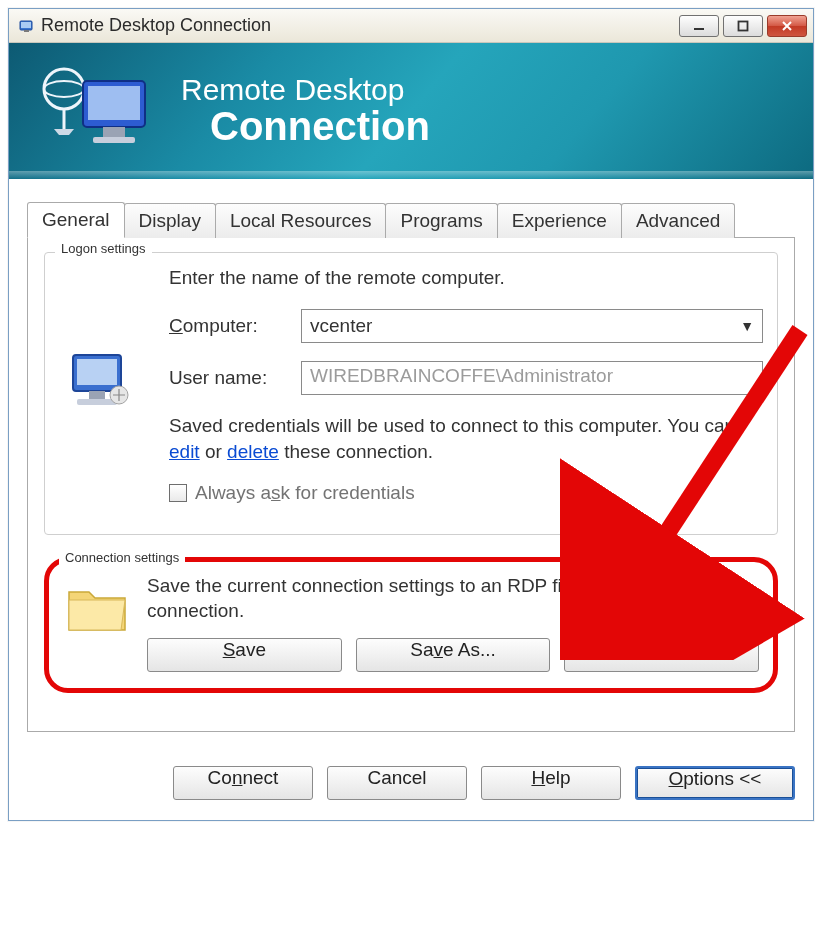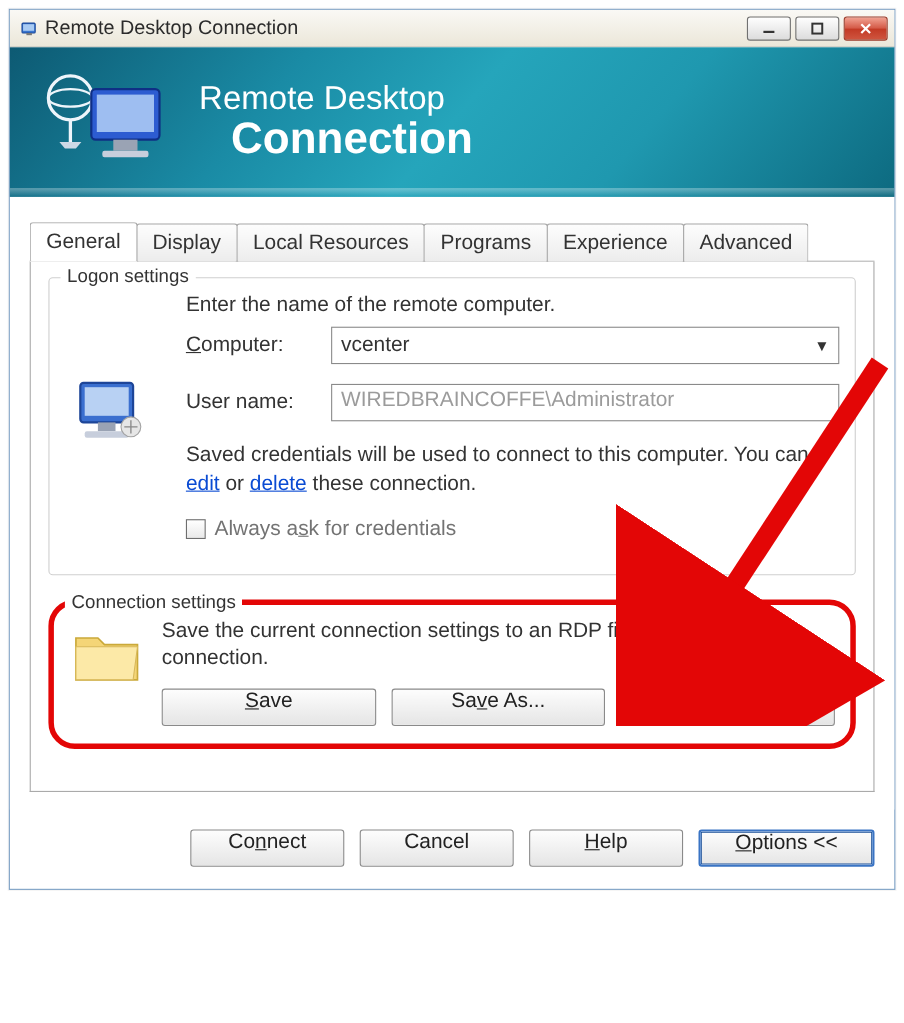--- a/index.html
+++ b/index.html
@@ -140,40 +140,40 @@
       border: 5px solid #e30606;
       border-radius: 24px;
       padding: 12px 14px 16px 14px;
     }
     .groupbox-title {
       position: absolute;
       top: -12px;
       left: 10px;
       background: #fff;
       padding: 0 6px;
-      font-size: 17px;
+      font-size: 13px;
       color: #333;
     }
     .logon-row {
       display: flex;
       align-items: center;
       margin-bottom: 14px;
     }
     .logon-icon-col {
       width: 110px;
       flex-shrink: 0;
     }
     .logon-icon {
       width: 80px;
       height: 70px;
     }
     .instruct {
       font-size: 19px;
       color: #333;
-      margin-bottom: 8px;
+      margin-bottom: 20px;
     }
     .field-row {
       display: flex;
       align-items: center;
       margin-bottom: 18px;
     }
     .field-label {
       width: 132px;
       font-size: 19px;
       color: #333;

